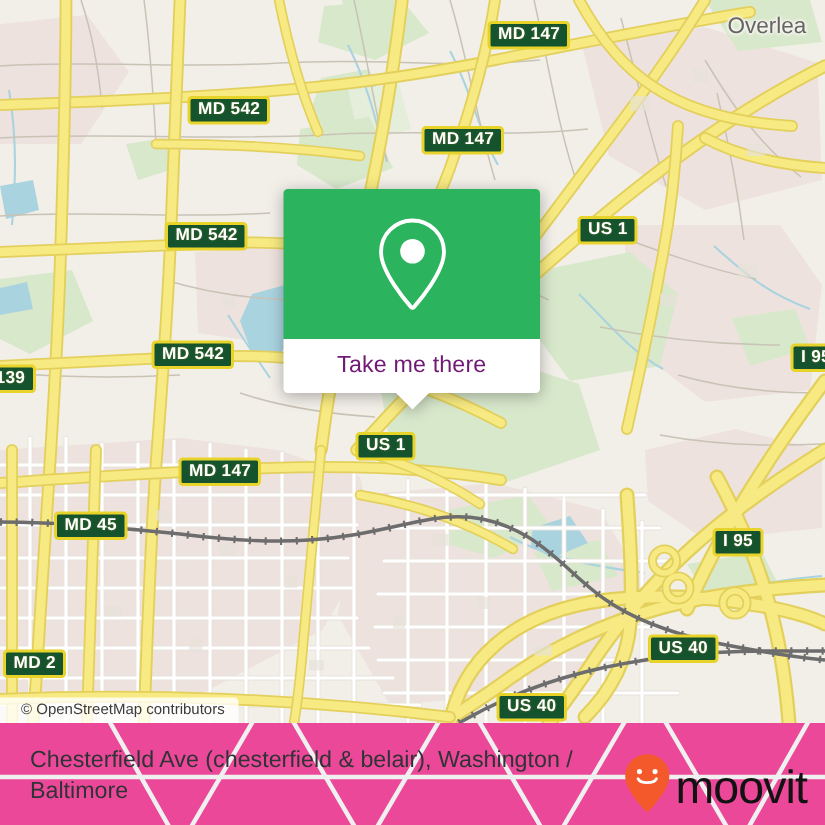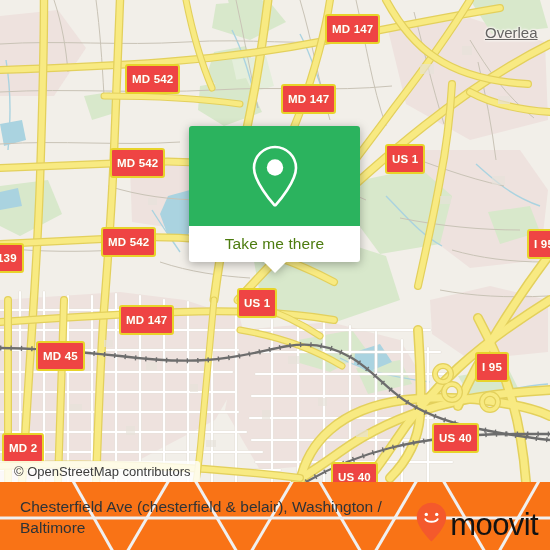--- a/index.html
+++ b/index.html
@@ -35,29 +35,29 @@
     left: 0; top: 0;
     width: 550px;
     height: 482px;
     display: block;
   }
 
   
   .shield {
     position: absolute;
     box-sizing: border-box;
-    background: #ef4444;
+    background: #14532d;
     border: 2px solid #e8d32a;
     border-radius: 3px;
     color: #ffffff;
     font-family: "Liberation Sans", sans-serif;
     font-weight: bold;
     font-size: 11.5px;
     line-height: 15px;
-    height: 30px;
+    height: 19px;
     padding: 0 5px;
     white-space: nowrap;
     text-shadow: 0 0 2px rgba(180,150,20,.35);
     letter-spacing: .2px;
     display: flex;
     align-items: center;
     justify-content: center;
   }
 
   .place-label {
@@ -89,21 +89,21 @@
   #popup-foot {
     background: #ffffff;
     height: 36px;
     border-radius: 0 0 3px 3px;
     display: flex;
     align-items: center;
     justify-content: center;
     position: relative;
   }
   #popup-cta {
-    color: #4d7c0f;
+    color: #701a75;
     font-size: 15.5px;
     font-family: "Liberation Sans", sans-serif;
     letter-spacing: .1px;
   }
   #popup-tail {
     position: absolute;
     left: 50%;
     bottom: -11px;
     margin-left: -11px;
     width: 0; height: 0;
@@ -112,35 +112,35 @@
     border-top: 11px solid #ffffff;
   }
 
   
   #attribution {
     position: absolute;
     left: 0;
     bottom: 0;
     background: rgba(255,255,255,.80);
     color: #3c3c3c;
-    font-size: 13px;
+    font-size: 10px;
     font-family: "Liberation Sans", sans-serif;
     padding: 3px 9px 3px 14px;
     border-radius: 0 3px 0 0;
     white-space: nowrap;
   }
 
   
   #footer {
     position: absolute;
     left: 0;
     top: 482px;
     width: 550px;
     height: 68px;
-    background: #f97316;
+    background: #ec4899;
     overflow: hidden;
   }
   #footer-watermark {
     position: absolute;
     left: 0; top: -14px;
     width: 550px;
     height: 96px;
     opacity: 1;
   }
   #footer-title {
@@ -511,21 +511,21 @@
     <div class="shield" style="left:527px; top:229px;">I 95</div>
     <div class="shield" style="left:-10px; top:243px;">139</div>
     <div class="shield" style="left:237px; top:288px;">US 1</div>
     <div class="shield" style="left:119px; top:305px;">MD 147</div>
     <div class="shield" style="left:25px;  top:341px;margin-left:11px;">MD 45</div>
     <div class="shield" style="left:475px; top:352px;">I 95</div>
     <div class="shield" style="left:432px; top:423px;">US 40</div>
     <div class="shield" style="left:2px;   top:433px;">MD 2</div>
     <div class="shield" style="left:331px; top:462px;">US 40</div>
 
-    <div class="place-label" style="left:485px; top:24px;text-decoration:underline;">Overlea</div>
+    <div class="place-label" style="left:485px; top:9px;">Overlea</div>
 
     <div id="popup">
       <div id="popup-green">
         <span id="popup-pin">
           <svg width="56" height="66" viewBox="0 0 56 66" aria-hidden="true">
             <path d="M28 4 C16.4 4 7 13.4 7 25 C7 38.5 24.2 58.5 27.2 61.9 C27.6 62.4 28.4 62.4 28.8 61.9 C31.8 58.5 49 38.5 49 25 C49 13.4 39.6 4 28 4 Z" fill="none" stroke="#ffffff" stroke-width="2.6"></path>
             <circle cx="28" cy="24.5" r="8.2" fill="#ffffff"></circle>
           </svg>
         </span>
       </div>

